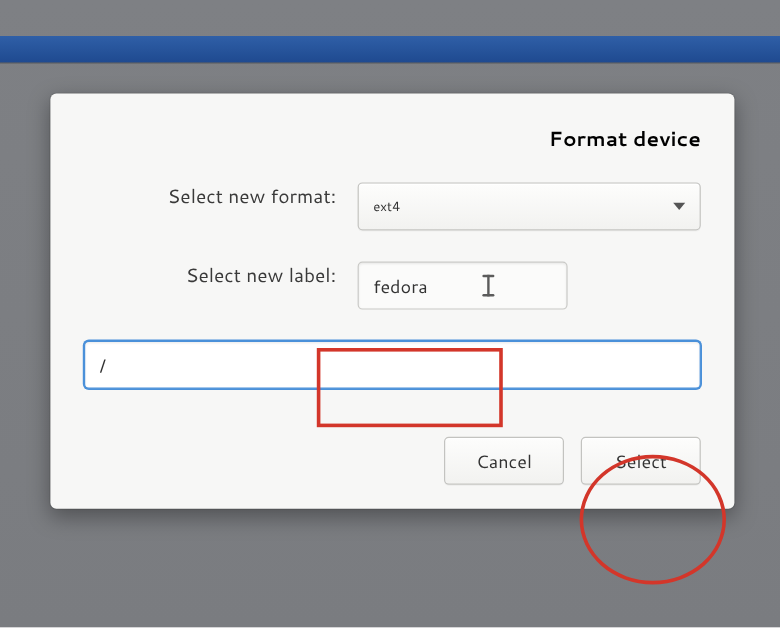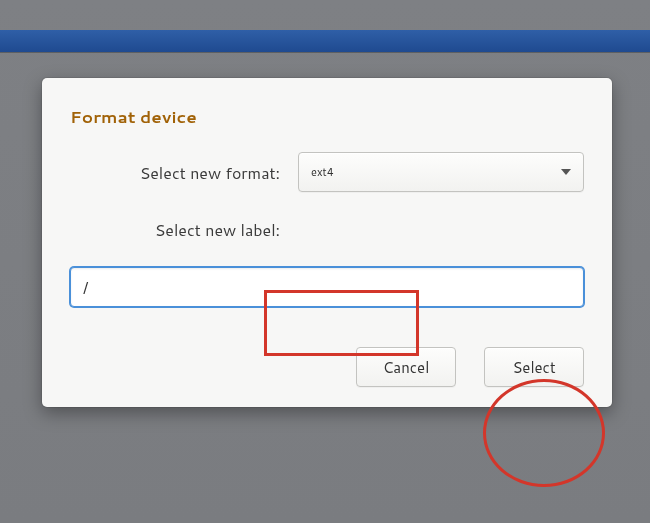--- a/index.html
+++ b/index.html
@@ -30,30 +30,29 @@
     width: 570px;
     background: #f7f7f6;
     border-radius: 5px;
     box-shadow:
       0 6px 18px rgba(0,0,0,0.35),
       0 0 0 1px rgba(0,0,0,0.08);
     padding: 22px 28px 20px 28px;
   }
 
   .dialog-title {
-    text-align: left;
+    text-align: right;
     font-weight: 700;
     font-size: 17px;
     margin: 4px 0 24px 0;
-    color: #a16207;
+    color: #000000;
   }
 
   .row {
     display: flex;
-    align-items: center;
     margin-bottom: 26px;
   }
   .row:last-of-type { margin-bottom: 18px; }
 
   .field-label {
     width: 228px;
     text-align: right;
     padding-right: 18px;
     color: #3a3a3a;
     font-size: 16px;
@@ -126,21 +125,21 @@
   .i-beam .stem {
     position: absolute;
     top: 0; bottom: 0; left: 50%;
     width: 2px; margin-left: -1px;
     background: #5b5b5b;
   }
 
   .button-row {
     display: flex;
     justify-content: flex-end;
-    gap: 28px;
+    gap: 14px;
     margin-top: 40px;
   }
   .btn {
     min-width: 100px;
     height: 40px;
     background: linear-gradient(180deg, #fdfdfc 0%, #f2f2f0 100%);
     border: 1px solid #c3c3c0;
     border-radius: 4px;
     font-family: inherit;
     font-size: 15px;
@@ -178,20 +177,26 @@
     <div class="row">
       <div class="field-label">Select new format:</div>
       <div class="combo">
         <span class="value">ext4</span>
         <span class="chev"></span>
       </div>
     </div>
 
     <div class="row">
       <div class="field-label">Select new label:</div>
+      <div style="flex:1; position:relative;">
+        <input class="text-input" type="text" value="fedora" style="">
+        <span class="i-beam" style="position:absolute; left:86px; top:11px;">
+            <span class="stem"></span>
+          </span>
+      </div>
     </div>
 
     <div class="row">
       <input class="text-input focus" type="text" value="/" style="">
     </div>
 
     <div class="button-row">
       <button class="btn">Cancel</button>
       <button class="btn">Select</button>
     </div>

